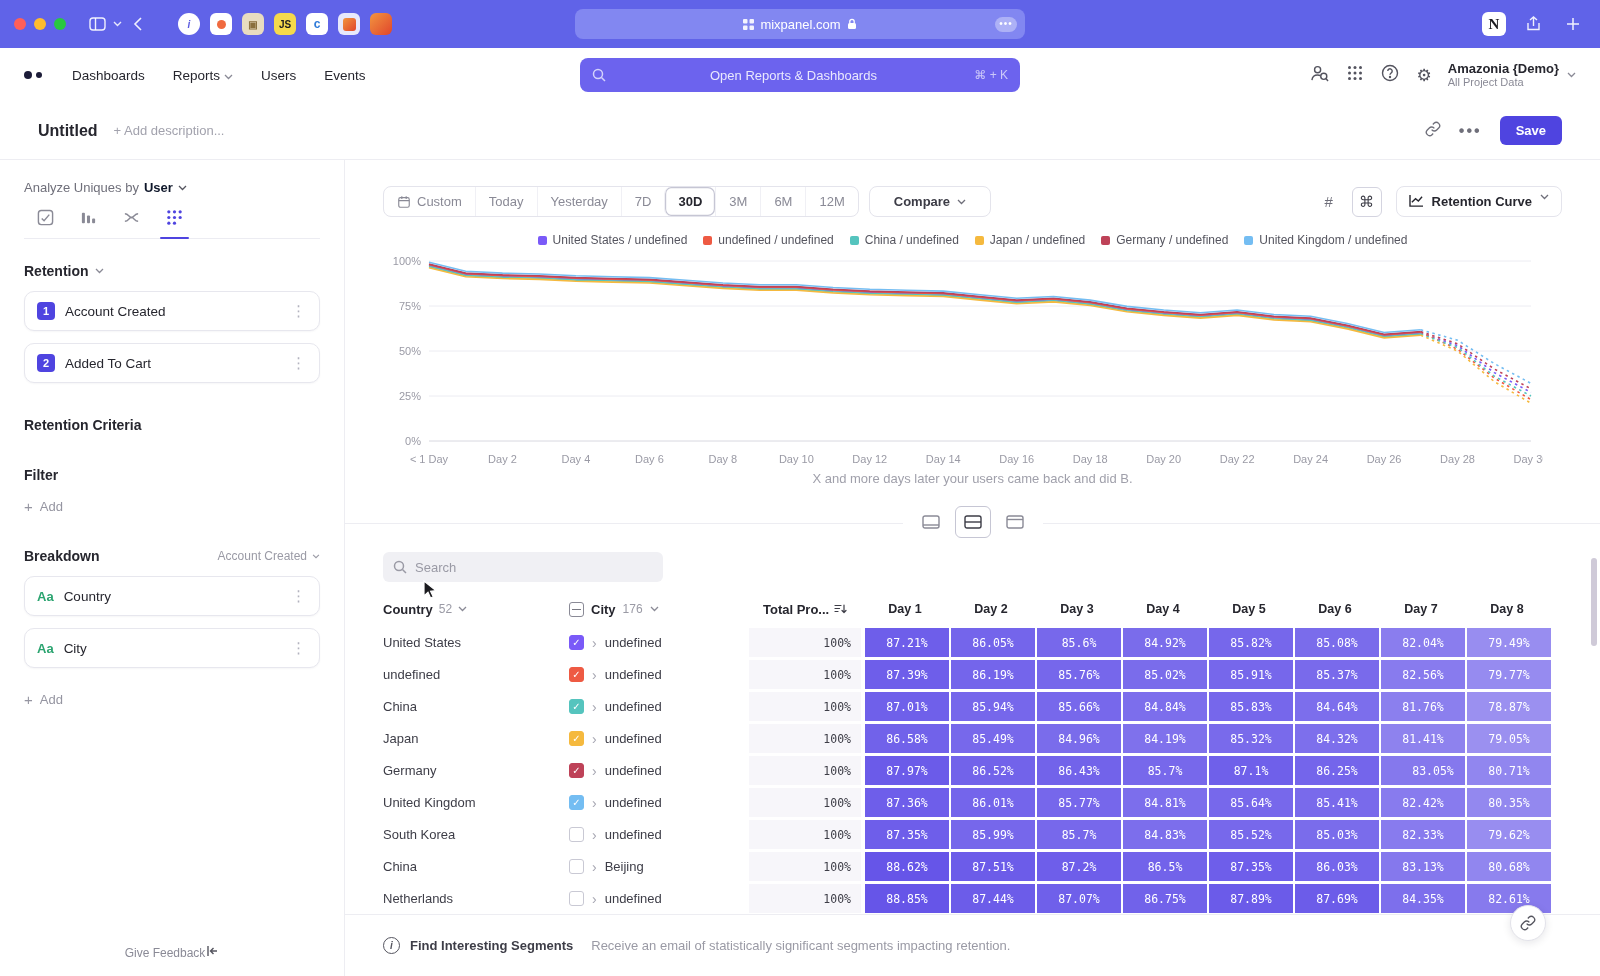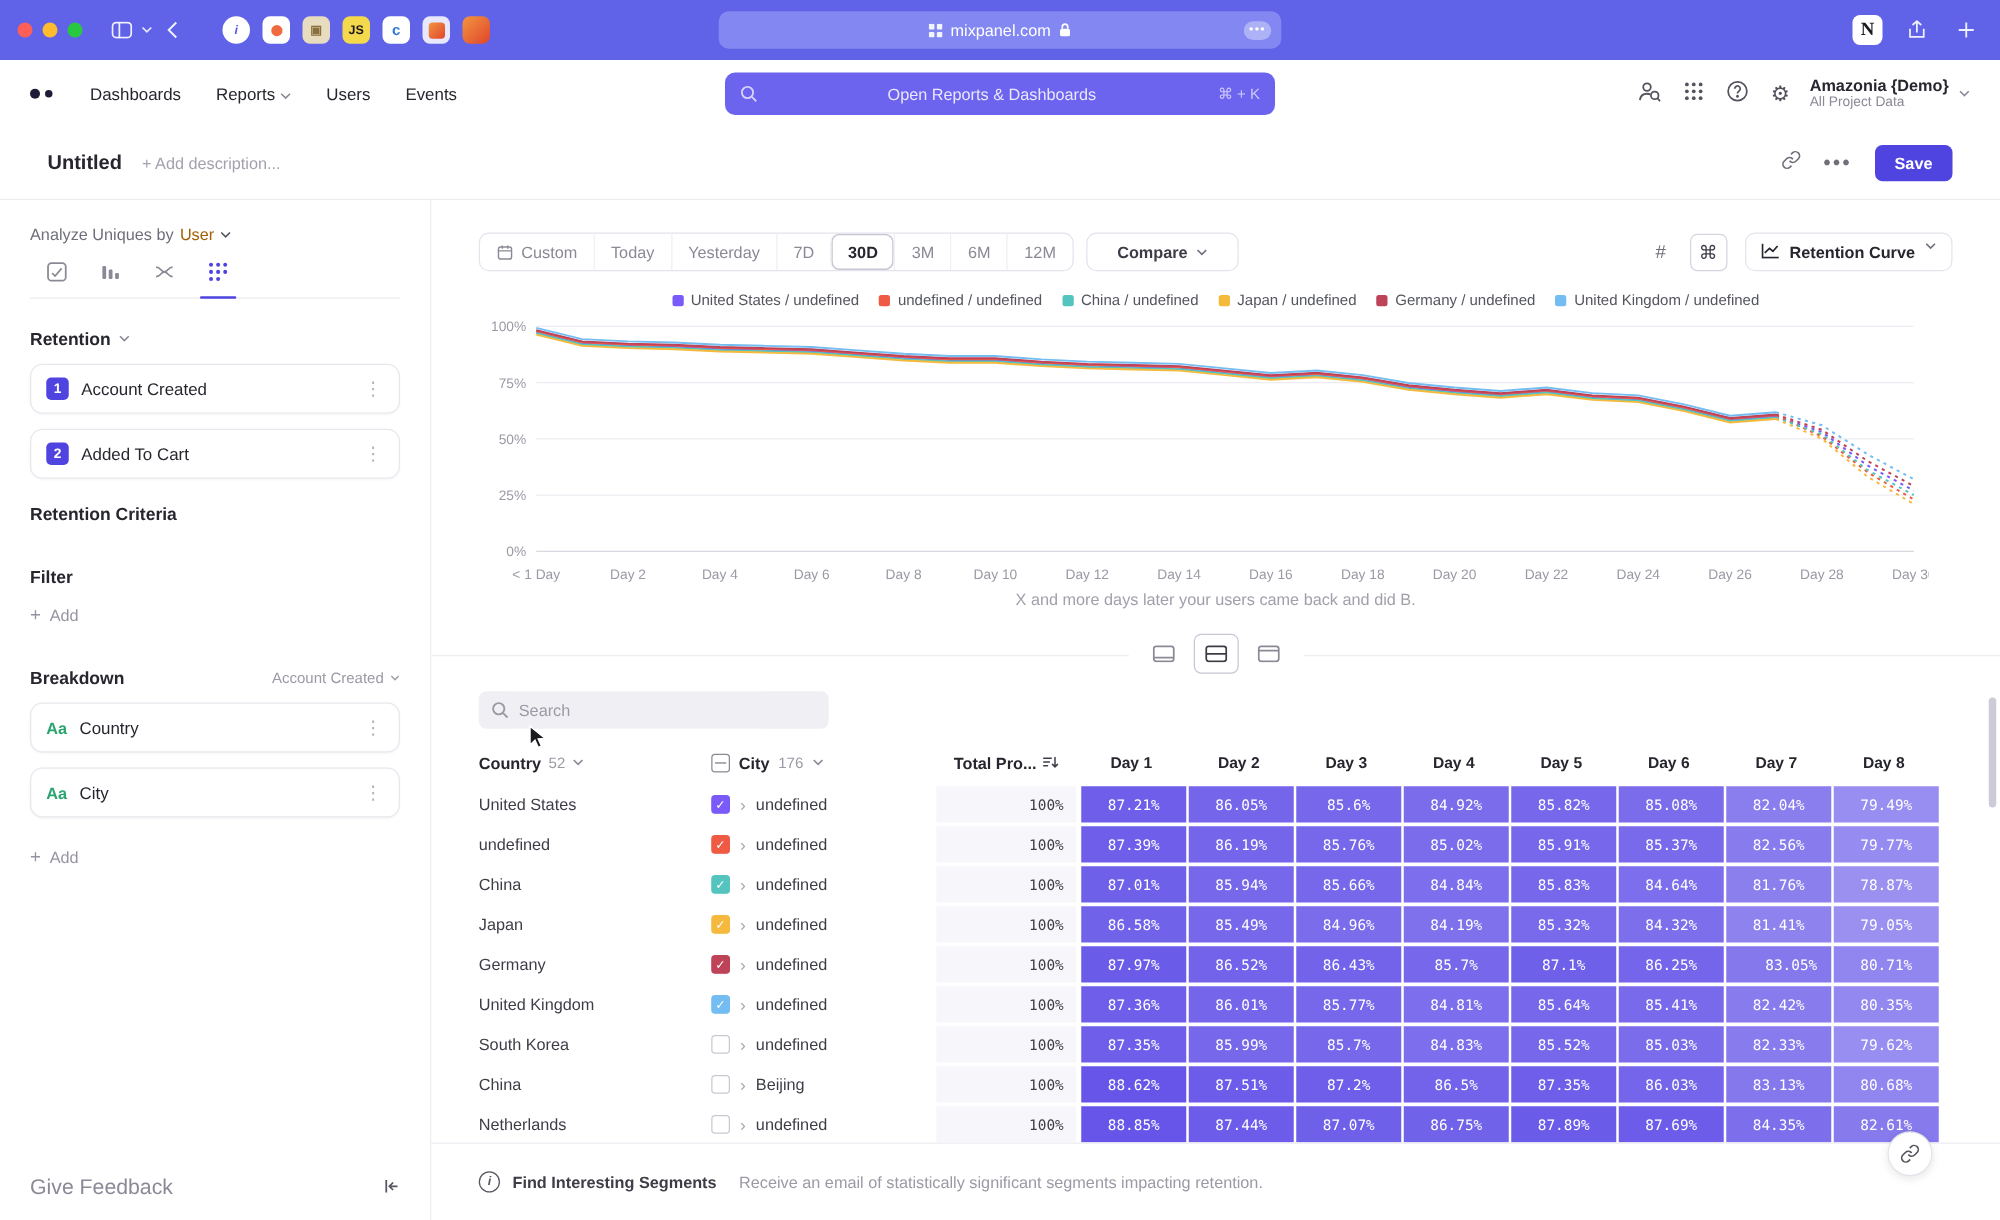--- a/index.html
+++ b/index.html
@@ -42,38 +42,38 @@
   .save-btn { background:var(--accent,#4f44e0); color:#fff; font-size:13px; font-weight:600; padding:7px 16px; border-radius:6px; }
 
   
   .body { display:flex; height:816px; }
   .sidebar { width:345px; flex:0 0 345px; border-right:1px solid #ededf2; padding:20px 24px 16px; display:flex; flex-direction:column; }
   .main { flex:1; display:flex; flex-direction:column; position:relative; }
   .main-scroll { flex:1; padding:26px 38px 0; overflow:hidden; position:relative; }
 
   
   .an-row { font-size:13px; color:#6f6f7a; display:flex; align-items:center; gap:5px; }
-  .an-row b { color:#a16207; font-weight:400; }
+  .an-row b { color:#0f172a; font-weight:700; }
   .tab-row { margin-top:14px; display:flex; border-bottom:1px solid #ececf2; }
   .tab { width:43px; display:flex; justify-content:center; padding-bottom:12px; position:relative; color:#8a8a96; }
   .tab.active { color:var(--accent,#4f44e0); }
   .tab.active::after { content:""; position:absolute; left:7px; right:7px; bottom:-1px; height:2px; background:var(--accent,#4f44e0); border-radius:1px; }
   .side-h { margin-top:24px; font-size:14px; font-weight:600; display:flex; align-items:center; gap:6px; color:#26262e; }
   .side-h .chev{color:#8a8a96}
   .card { margin-top:12px; height:40px; border:1px solid #e7e7ee; border-radius:10px; background:#fff; box-shadow:0 1px 2px rgba(20,20,40,.04); display:flex; align-items:center; padding:0 12px; gap:10px; }
   .badge { width:18px; height:18px; border-radius:4px; background:var(--accent,#4f44e0); color:#fff; font-size:11px; font-weight:600; display:flex; align-items:center; justify-content:center; }
   .card .lbl { font-size:13.5px; color:#26262e; }
   .kebab { margin-left:auto; color:#b3b3bf; font-size:15px; letter-spacing:1px; }
   .crit-card { margin-top:10px; height:38px; border:1px solid #e7e7ee; border-radius:10px; display:flex; align-items:center; gap:20px; padding:0 14px; font-size:13px; color:#26262e; font-weight:500; }
   .add-link { margin-top:16px; color:#9595a1; font-size:13px; display:flex; align-items:center; gap:7px; }
   .add-link .plus { font-size:15px; line-height:1; }
   .bd-head { margin-top:34px; display:flex; align-items:center; }
   .bd-head .scope { margin-left:auto; font-size:12px; color:#9a9aa5; display:flex; align-items:center; gap:5px; }
   .aa { color:#2ba470; font-weight:700; font-size:13px; }
-  .feedback { margin-top:auto; display:flex; align-items:center; justify-content:space-between; color:#8a8a96; font-size:17px; padding-top:10px; }
+  .feedback { margin-top:auto; display:flex; align-items:center; justify-content:center; color:#8a8a96; font-size:12px; padding-top:10px; }
 
   
   .toolbar { display:flex; align-items:center; }
   .range-group { display:flex; align-items:center; border:1px solid #e4e4ec; border-radius:8px; background:#fff; }
   .range-btn { display:flex; align-items:center; gap:6px; padding:7px 13px; font-size:13px; color:#8a8a96; border-left:1px solid #f0f0f5; }
   .range-btn:first-child { border-left:none; color:#8a8a96; }
   .range-btn.active { color:#26262e; font-weight:700; box-shadow:inset 0 0 0 1.2px #c6c6d4; border-radius:7px; }
   .compare-btn { margin-left:10px; border:1px solid #e4e4ec; border-radius:8px; padding:7px 24px; font-size:13px; font-weight:600; color:#3c3c46; display:flex; align-items:center; gap:7px; }
   .toolbar-right { margin-left:auto; display:flex; align-items:center; gap:8px; }
   .icon-btn { width:30px; height:30px; display:flex; align-items:center; justify-content:center; color:#6f6f7a; font-size:15px; }
@@ -327,21 +327,21 @@
       <span class="badge">1</span>
       <span class="lbl">Account Created</span>
       <span class="kebab">⋮</span>
     </div>
     <div class="card">
       <span class="badge">2</span>
       <span class="lbl">Added To Cart</span>
       <span class="kebab">⋮</span>
     </div>
 
-    <div class="side-h" style="margin-top:20px;">
+    <div class="side-h" style="margin-top:34px;">
       <span>Retention Criteria</span>
     </div>
 
     <div class="side-h" style="margin-top:34px;">
       <span>Filter</span>
     </div>
     <div class="add-link">
       <span class="plus">+</span>
       <span>Add</span>
     </div>

